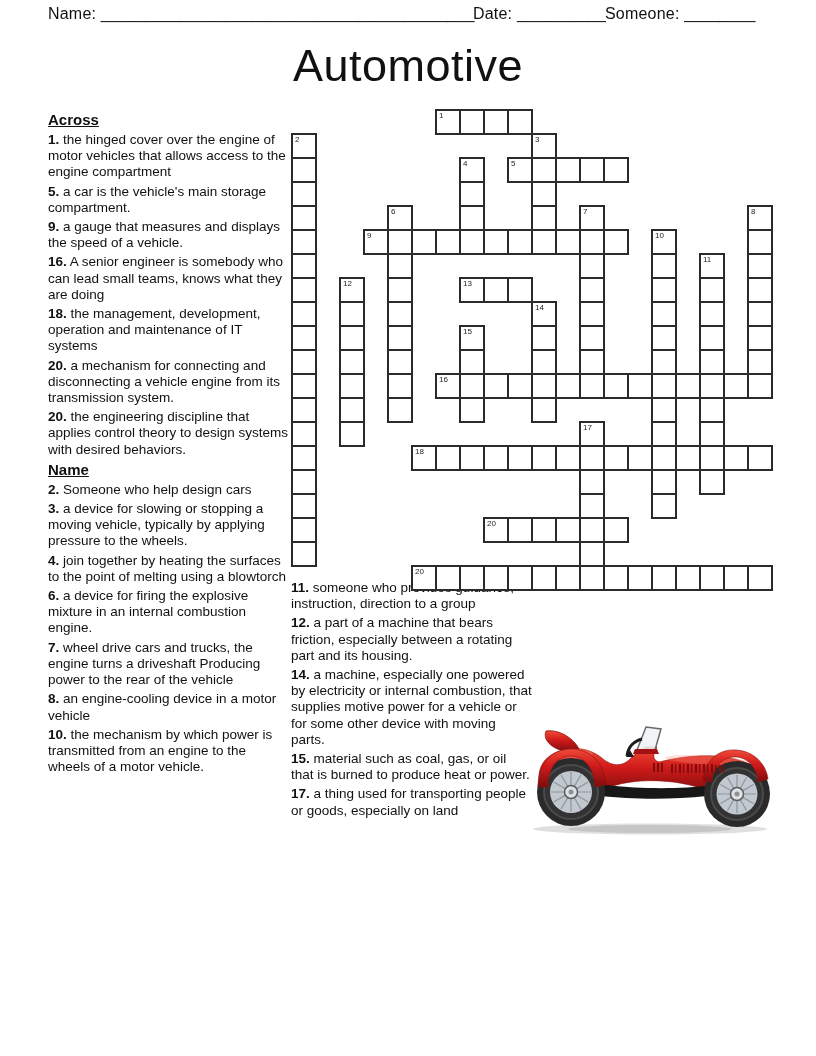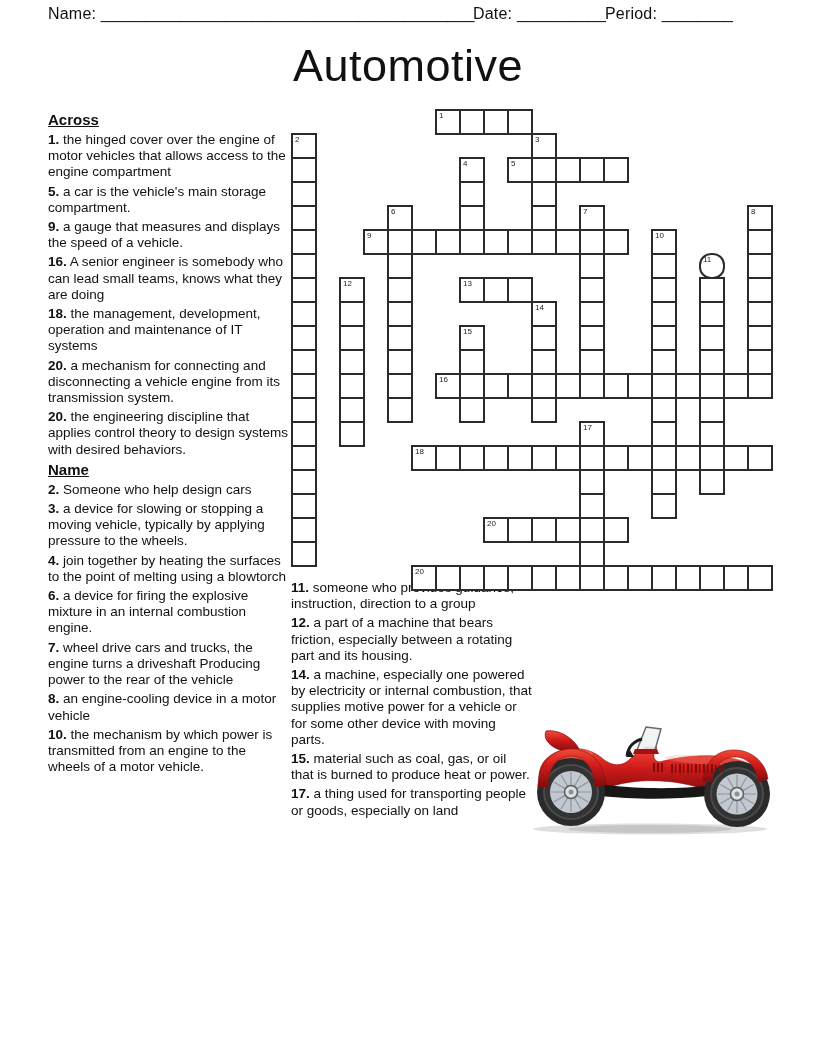--- a/index.html
+++ b/index.html
@@ -24,21 +24,21 @@
   #car{position:absolute;left:525px;top:690px;width:245px;height:148px;}
   .gsA{stop-color:var(--car-hi);} .gsB{stop-color:var(--car-red);} .gsC{stop-color:var(--car-dk);}
   .car-body{fill:url(#redG);} .car-dark{fill:var(--car-under);}
   .car-tire{fill:var(--car-tire);} .car-rim{fill:var(--car-rim);}
 </style>
 </head>
 <body>
 
 <div class="hdr" id="hdr-name"><span>Name:</span> <span class="blank">__________________________________________</span></div>
 <div class="hdr" id="hdr-date"><span>Date:</span> <span class="blank">__________</span></div>
-<div class="hdr" id="hdr-period"><span>Period:</span> <span class="blank">________</span></div>
+<div class="hdr" id="hdr-period"><span>Someone:</span> <span class="blank">________</span></div>
 
 <div id="title">Automotive</div>
 
 <div id="col-a" class="cluecol">
   <p class="sec-h">Across</p>
   <div id="across-list">
       <p class="clue"><b>1.</b> the hinged cover over the engine of motor vehicles that allows access to the engine compartment</p>
       <p class="clue"><b>5.</b> a car is the vehicle's main storage compartment.</p>
       <p class="clue"><b>9.</b> a gauge that measures and displays the speed of a vehicle.</p>
       <p class="clue"><b>16.</b> A senior engineer is somebody who can lead small teams, knows what they are doing</p>
@@ -160,21 +160,21 @@
     <div class="cell" style="left: 359px; top: 167px;"></div>
     <div class="cell" style="left: 359px; top: 191px;"></div>
     <div class="cell" style="left: 359px; top: 215px;"></div>
     <div class="cell" style="left: 359px; top: 239px;"></div>
     <div class="cell" style="left: 359px; top: 263px;"></div>
     <div class="cell" style="left: 359px; top: 287px;"></div>
     <div class="cell" style="left: 359px; top: 311px;"></div>
     <div class="cell" style="left: 359px; top: 335px;"></div>
     <div class="cell" style="left: 359px; top: 359px;"></div>
     <div class="cell" style="left: 359px; top: 383px;"></div>
-    <div class="cell" style="left: 407px; top: 143px; border-radius: 12px;">
+    <div class="cell" style="left: 407px; top: 143px;">
       <span class="cellnum">11</span>
     </div>
     <div class="cell" style="left: 407px; top: 167px;"></div>
     <div class="cell" style="left: 407px; top: 191px;"></div>
     <div class="cell" style="left: 407px; top: 215px;"></div>
     <div class="cell" style="left: 407px; top: 239px;"></div>
     <div class="cell" style="left: 407px; top: 263px;"></div>
     <div class="cell" style="left: 407px; top: 287px;"></div>
     <div class="cell" style="left: 407px; top: 311px;"></div>
     <div class="cell" style="left: 407px; top: 335px;"></div>

